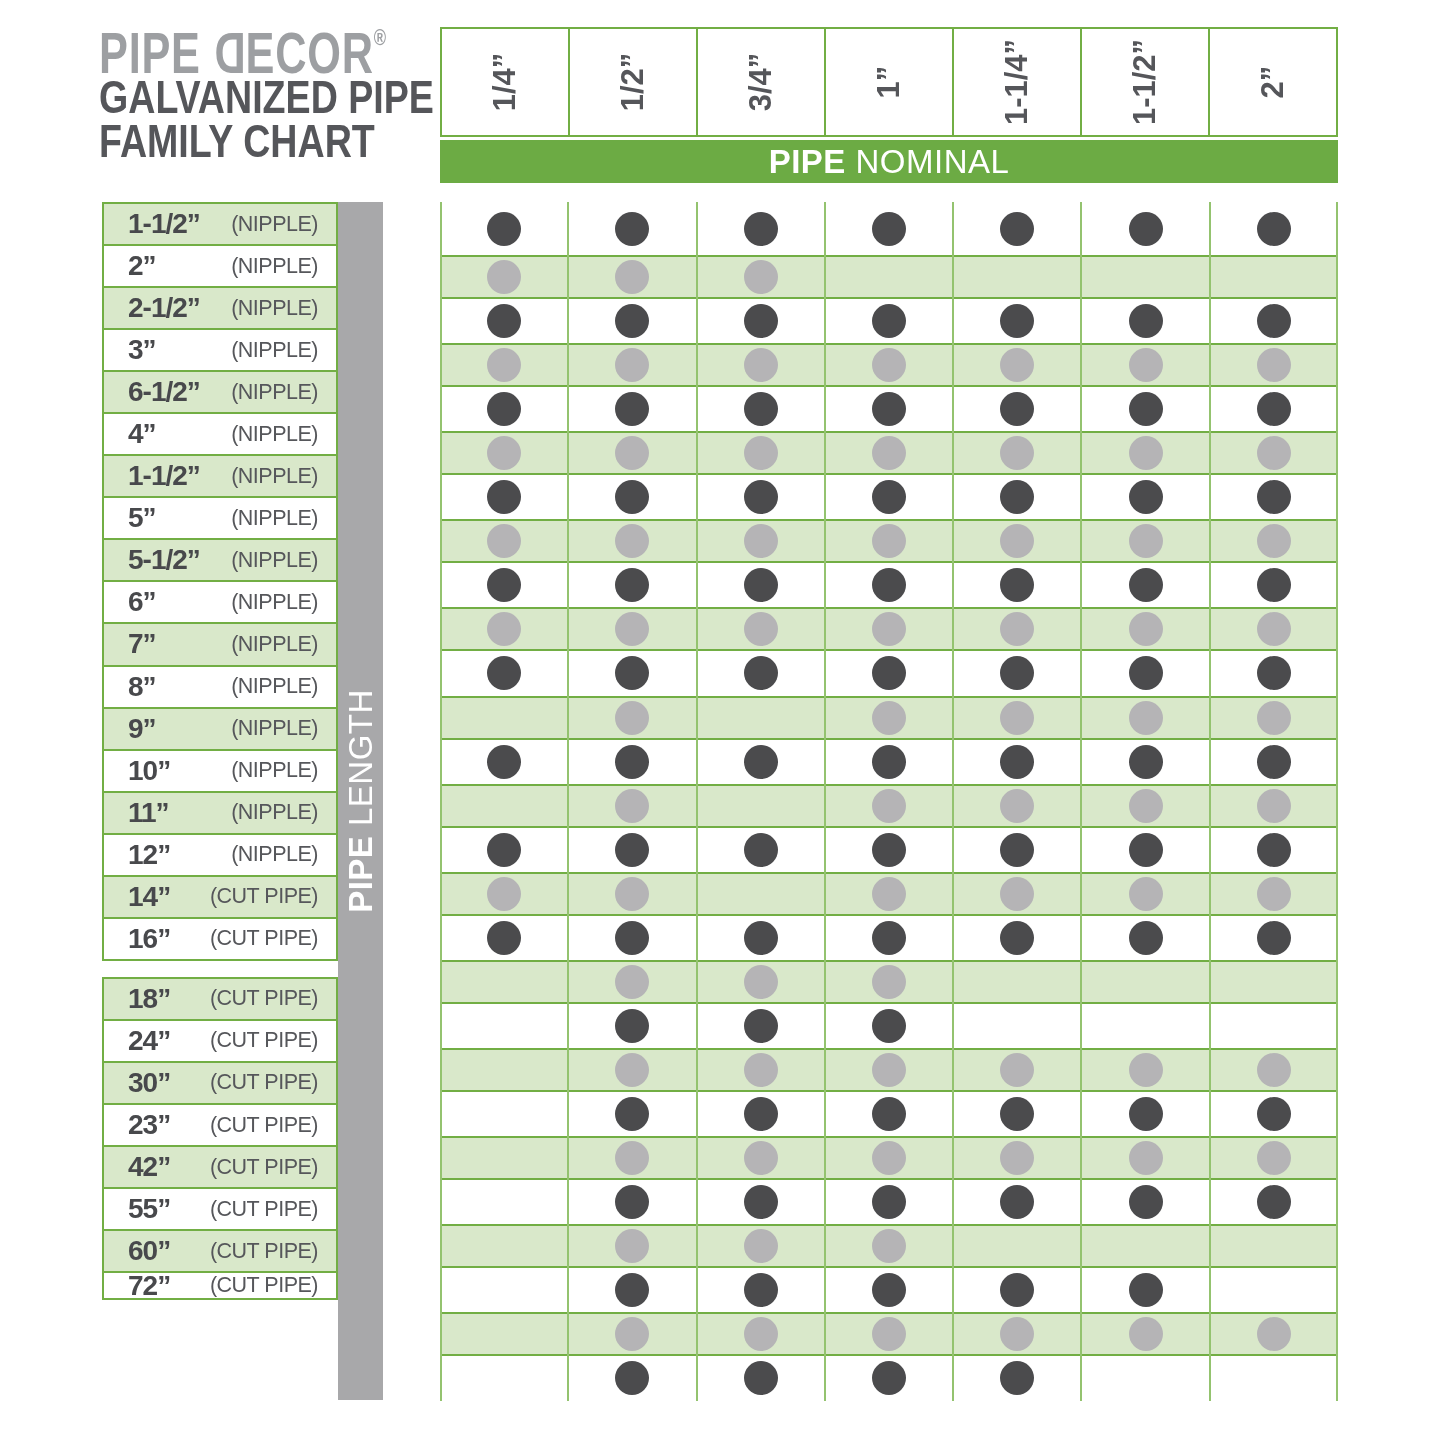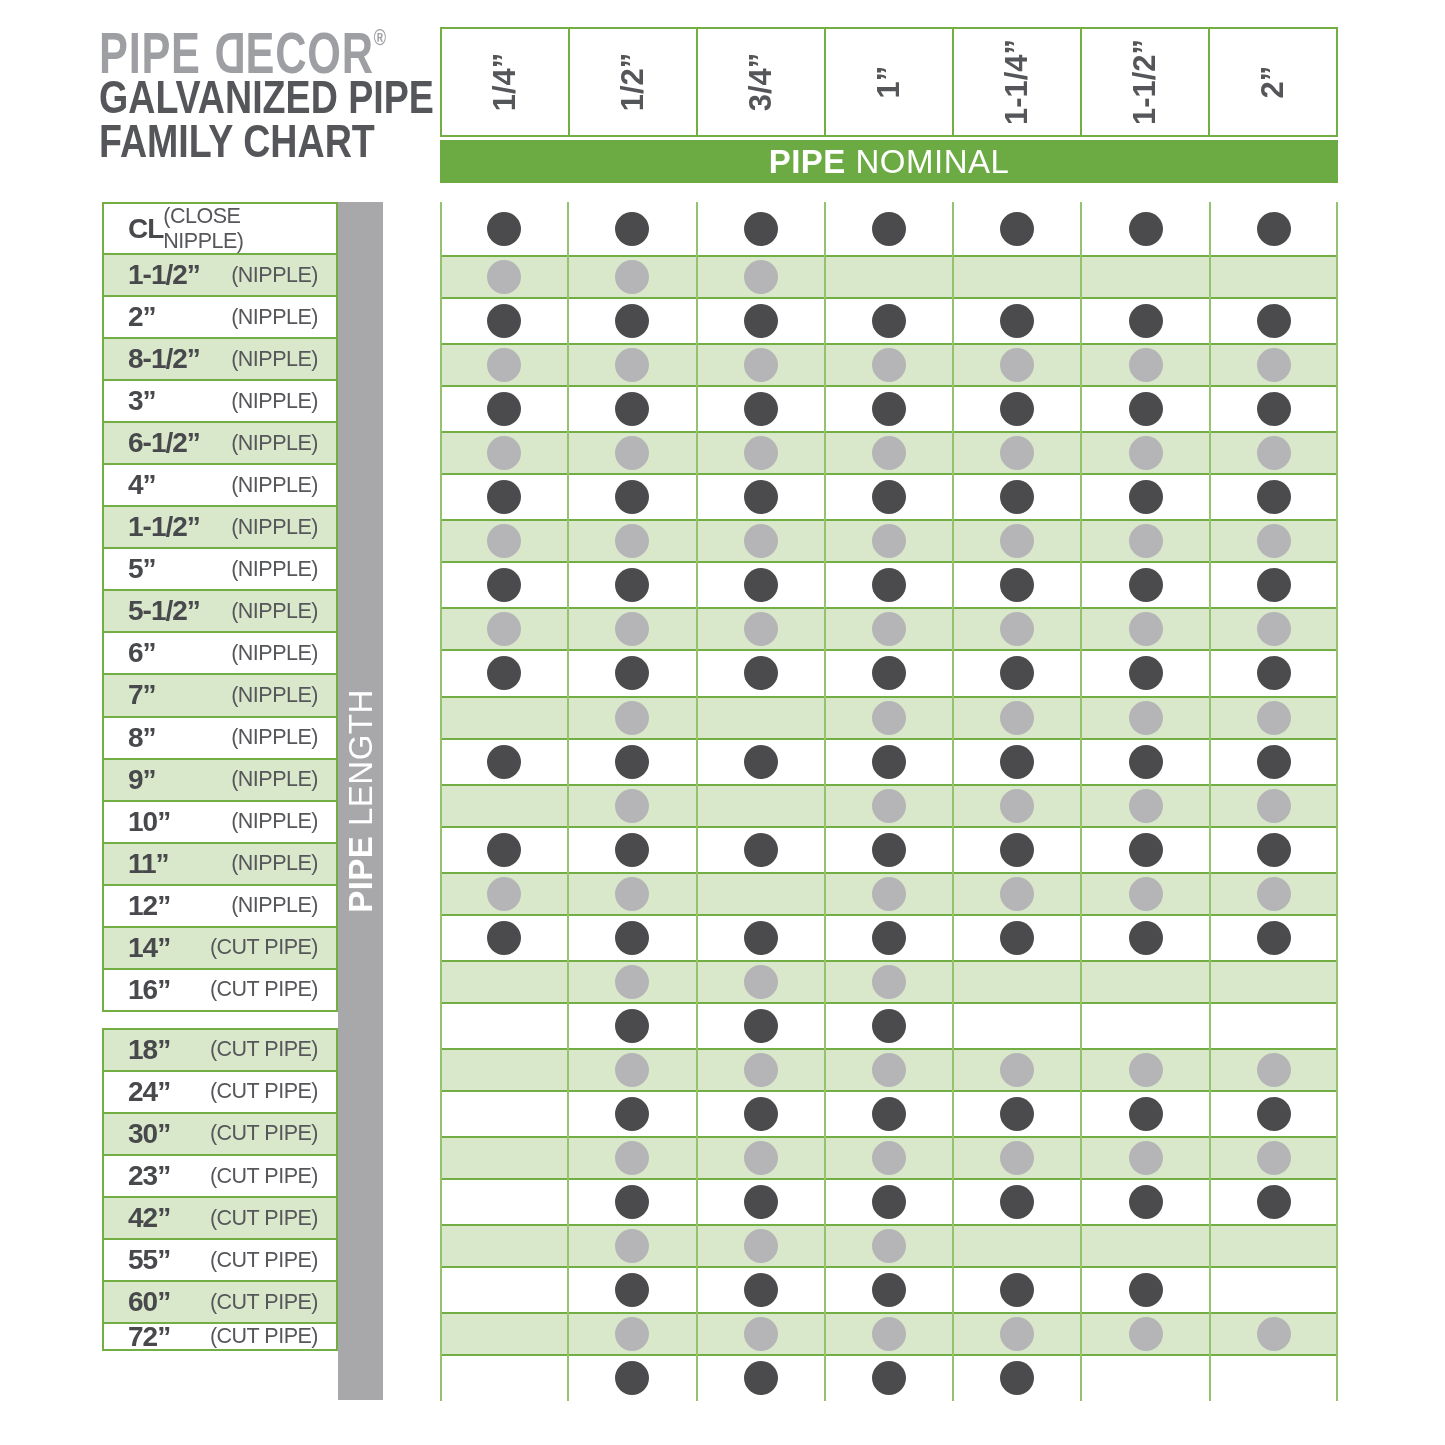--- a/index.html
+++ b/index.html
@@ -84,34 +84,30 @@
         <div class="rot">1-1/2”</div>
       </div>
       <div class="col-cell">
         <div class="rot">2”</div>
       </div>
     </div>
 
   <div class="nominal-bar"><span class="b">PIPE</span>&nbsp;<span>NOMINAL</span></div>
 
   <div class="row-labels">
-      <div class="row-label" style="height: 53px;">
-        <span class="size">CL</span>
-        <span class="kind">(CLOSE NIPPLE)</span>
-      </div>
       <div class="row-label green" style="height: 44.05px;">
         <span class="size">1-1/2”</span>
         <span class="kind">(NIPPLE)</span>
       </div>
       <div class="row-label" style="height: 44.05px;">
         <span class="size">2”</span>
         <span class="kind">(NIPPLE)</span>
       </div>
       <div class="row-label green" style="height: 44.05px;">
-        <span class="size">8-1/2”</span>
+        <span class="size">2-1/2”</span>
         <span class="kind">(NIPPLE)</span>
       </div>
       <div class="row-label" style="height: 44.05px;">
         <span class="size">3”</span>
         <span class="kind">(NIPPLE)</span>
       </div>
       <div class="row-label green" style="height: 44.05px;">
         <span class="size">6-1/2”</span>
         <span class="kind">(NIPPLE)</span>
       </div>

